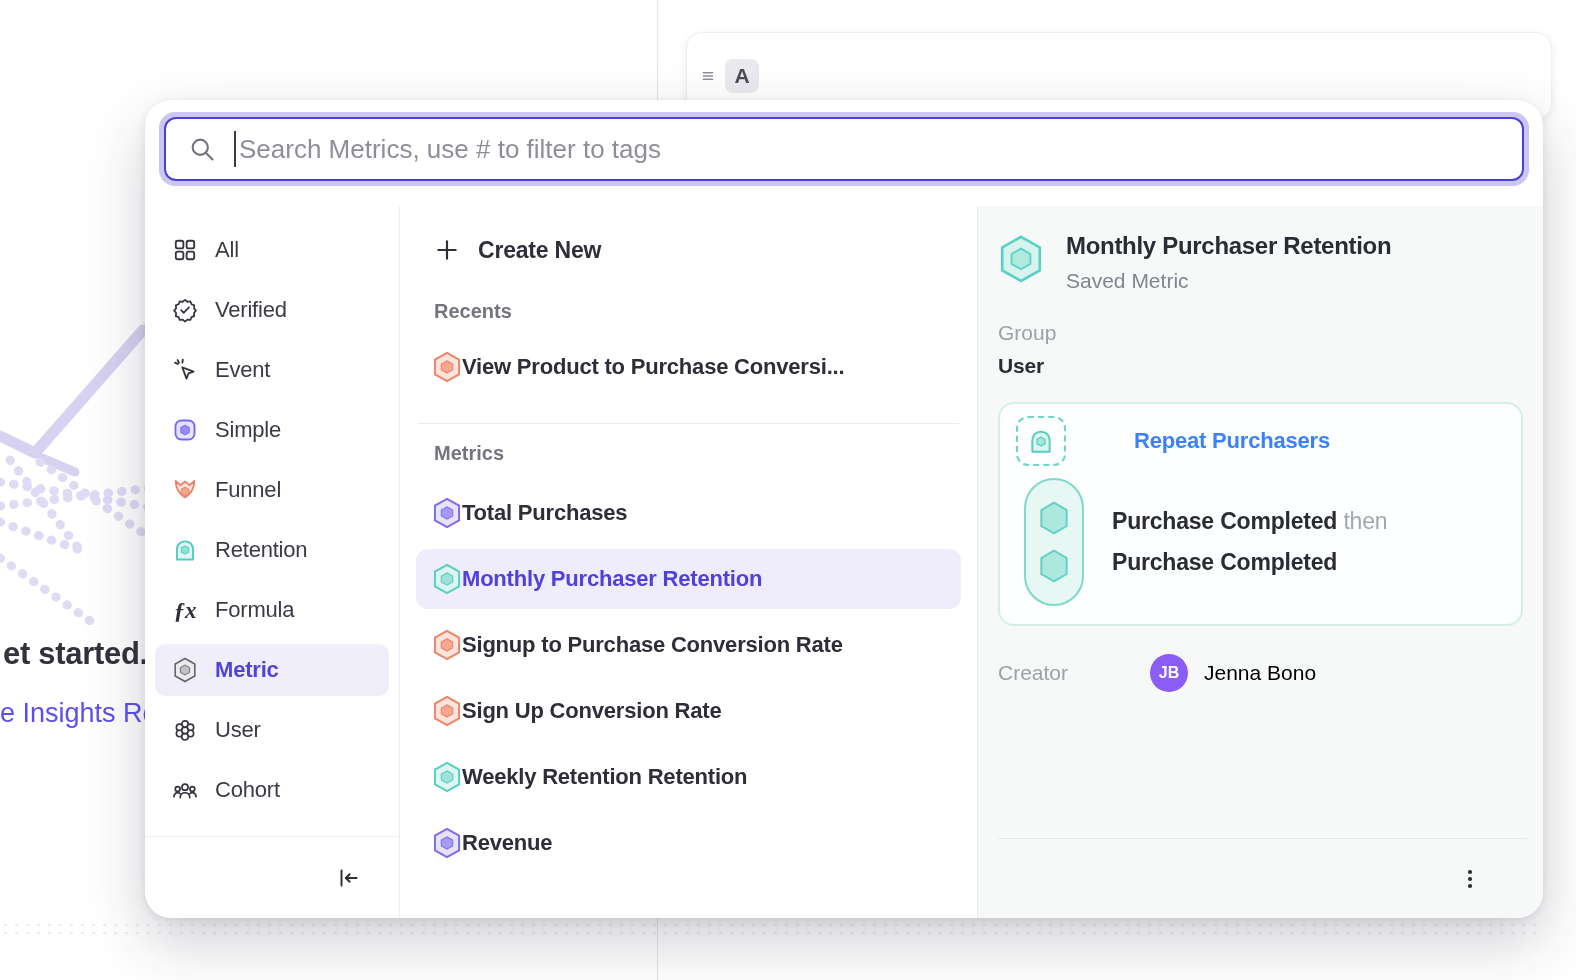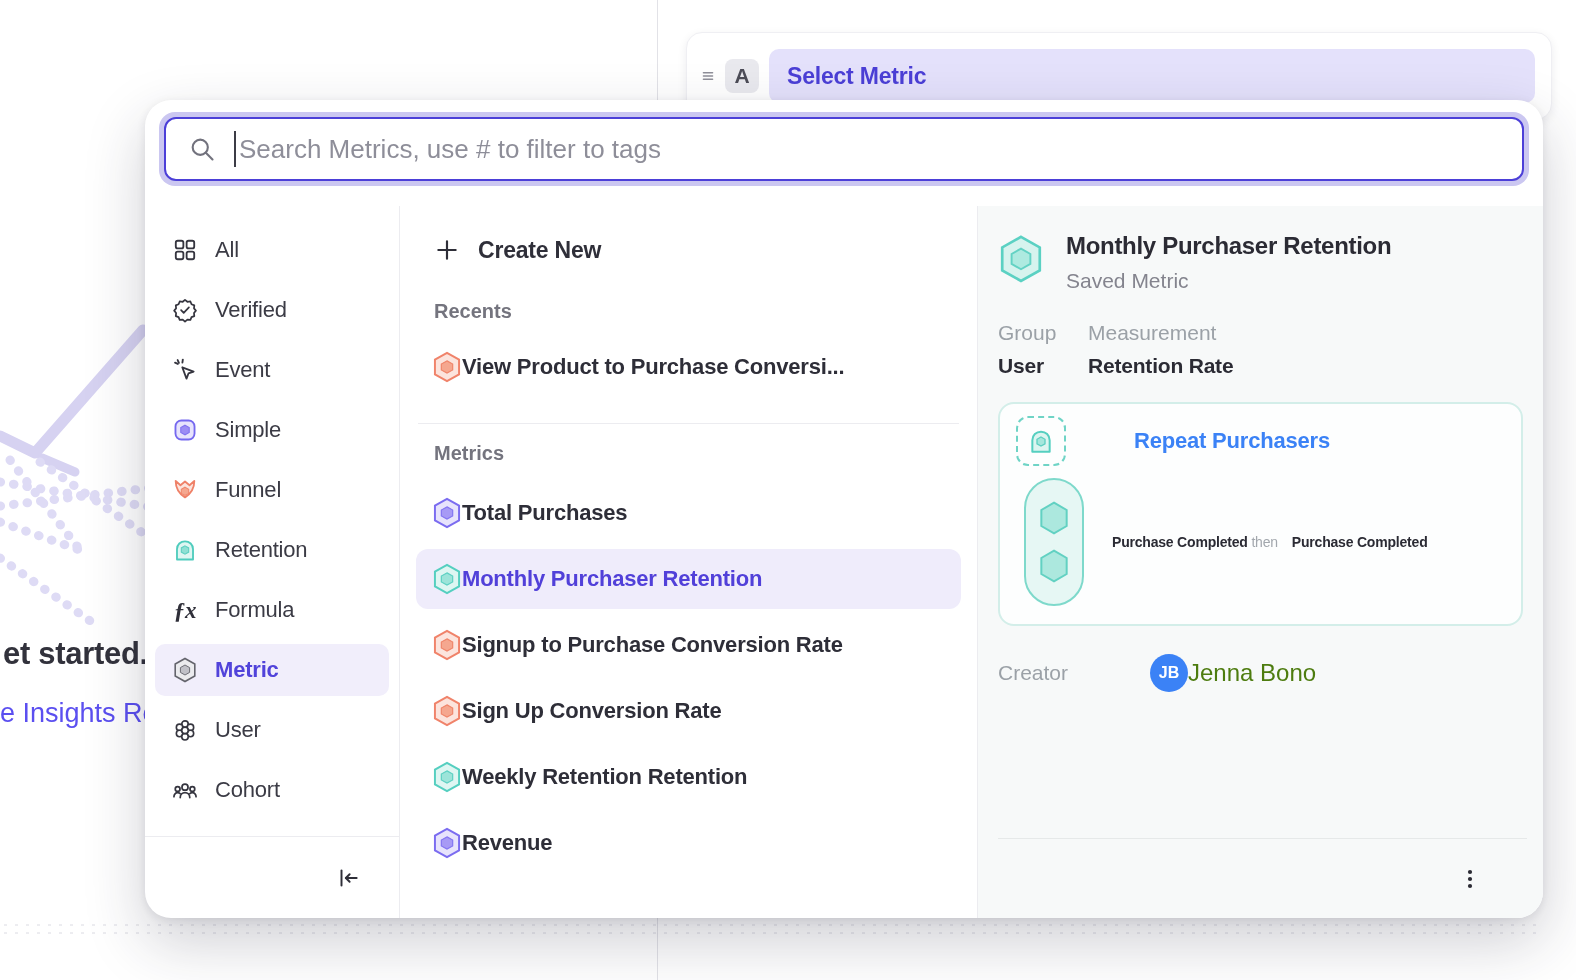--- a/index.html
+++ b/index.html
@@ -100,28 +100,28 @@
   .card-head { display:flex; align-items:center; gap:20px; }
   .dash-icon { width:50px; height:50px; border:2px dashed #6fd4c6; border-radius:12px; flex:none;
     display:flex; align-items:center; justify-content:center; }
   .dash-icon svg { width:32px; height:32px; }
   .card-title { font-size:22px; font-weight:700; color:#3b82f6; letter-spacing:-.2px;margin-left:48px; }
   .card-body { display:flex; gap:28px; margin-top:12px; margin-left:8px; align-items:center; }
   .capsule { width:60px; height:128px; flex:none; border:2px solid #7ed9cb; background:#e6f7f4; border-radius:31px;
     display:flex; flex-direction:column; align-items:center; justify-content:center; gap:12px; }
   .capsule svg { width:32px; height:36px; }
   .cap-hex { fill:#ace8de; stroke:#62d1c2; stroke-width:1.5; }
-  .step-lines { display:flex; flex-direction:row; gap:14px; font-size:14px; font-weight:700; color:#2b2b34; letter-spacing:-.2px; }
+  .step-lines { display:flex; flex-direction:column; gap:14px; font-size:23px; font-weight:700; color:#2b2b34; letter-spacing:-.2px; }
   .then { color:#a2a7ad; font-weight:500; }
 
   .creator { display:flex; align-items:center; margin-top:28px; }
   .creator .lab { width:152px; font-size:21px; color:#9ba1a7; font-weight:500; }
-  .avatar { width:38px; height:38px; border-radius:50%; background:#3b82f6; color:#fff; font-weight:700;
+  .avatar { width:38px; height:38px; border-radius:50%; background:#8b5cf6; color:#fff; font-weight:700;
     font-size:16px; display:flex; align-items:center; justify-content:center; flex:none; }
-  .creator .name { font-size:24px; color:#4d7c0f; font-weight:500; }
+  .creator .name { margin-left:16px; font-size:21px; color:#000000; font-weight:500; }
 
   .d-footer { margin-top:auto; border-top:1px solid #e6e9e9; height:80px; display:flex; align-items:center;
     justify-content:flex-end; padding-right:40px; }
   .kebab-btn { width:34px; height:34px; display:flex; align-items:center; justify-content:center; cursor:pointer; }
 
   svg { display:block; }
 </style>
 </head>
 <body>
 
@@ -142,21 +142,20 @@
   <div class="bg-link">e Insights Re</div>
   <div class="bg-dots"></div>
 
   <div class="sm-card">
     <span class="drag-handle">
       <svg viewBox="0 0 24 24" width="22" height="22" fill="none" stroke="#8f8f99" stroke-width="1.6" stroke-linecap="round">
         <path d="M7 8.5 h10 M7 12 h10 M7 15.5 h10"></path>
       </svg>
     </span>
     <span class="a-badge">A</span>
-    <div class="sm-pill">Select Metric</div>
   </div>
 
   <div class="modal">
 
     <div class="search-wrap">
       <div class="search-box">
         <span class="sicon">
           <svg viewBox="0 0 24 24" fill="none" stroke="#72727d" stroke-width="1.8" stroke-linecap="round">
             <circle cx="10.5" cy="10.5" r="6.5"></circle>
               <path d="M15.3 15.3 L21 21"></path>
@@ -374,24 +373,20 @@
           <div>
             <div class="d-title">Monthly Purchaser Retention</div>
             <div class="d-sub">Saved Metric</div>
           </div>
         </div>
 
         <div class="d-meta">
           <div class="meta-col first">
             <div class="lab">Group</div>
             <div class="val">User</div>
-          </div>
-          <div class="meta-col">
-            <div class="lab">Measurement</div>
-            <div class="val">Retention Rate</div>
           </div>
         </div>
 
         <div class="d-card">
           <div class="card-head">
             <span class="dash-icon">
               <svg viewBox="0 0 24 24">
                 <path d="M5.5 20 V11.5 C5.5 7.6 8.4 5 12 5 s6.5 2.6 6.5 6.5 V20 Z" fill="#dcf5f0" stroke="#55cfc0" stroke-width="1.5" stroke-linejoin="round"></path>
                 <polygon points="12,9 15,10.7 15,14.1 12,15.8 9,14.1 9,10.7" fill="#a5e7dc" stroke="#5ecfc1" stroke-width="1"></polygon>
               </svg>

